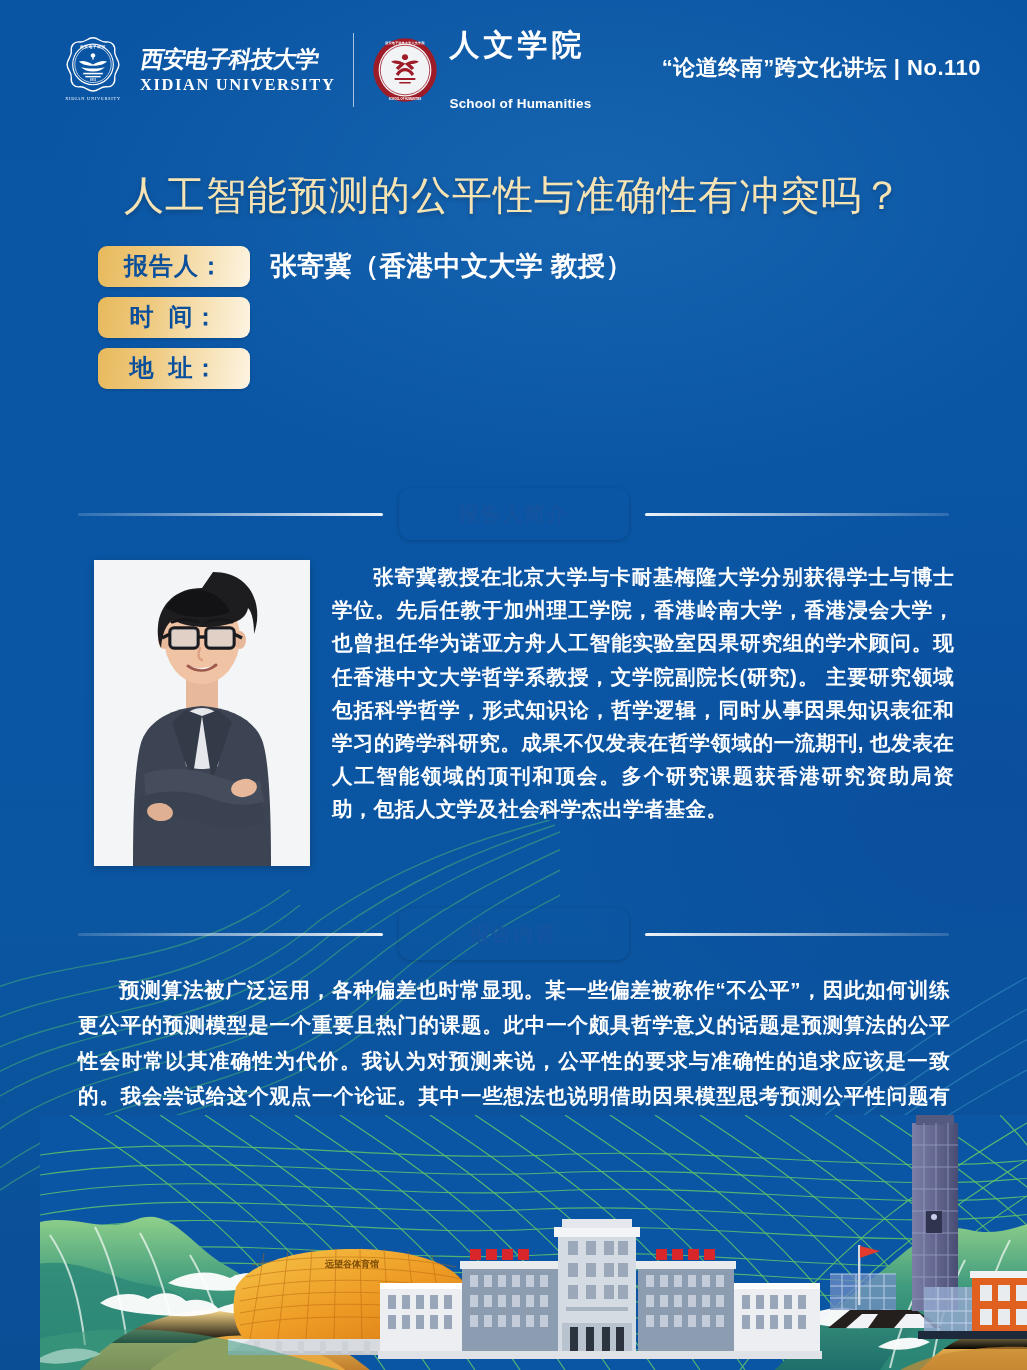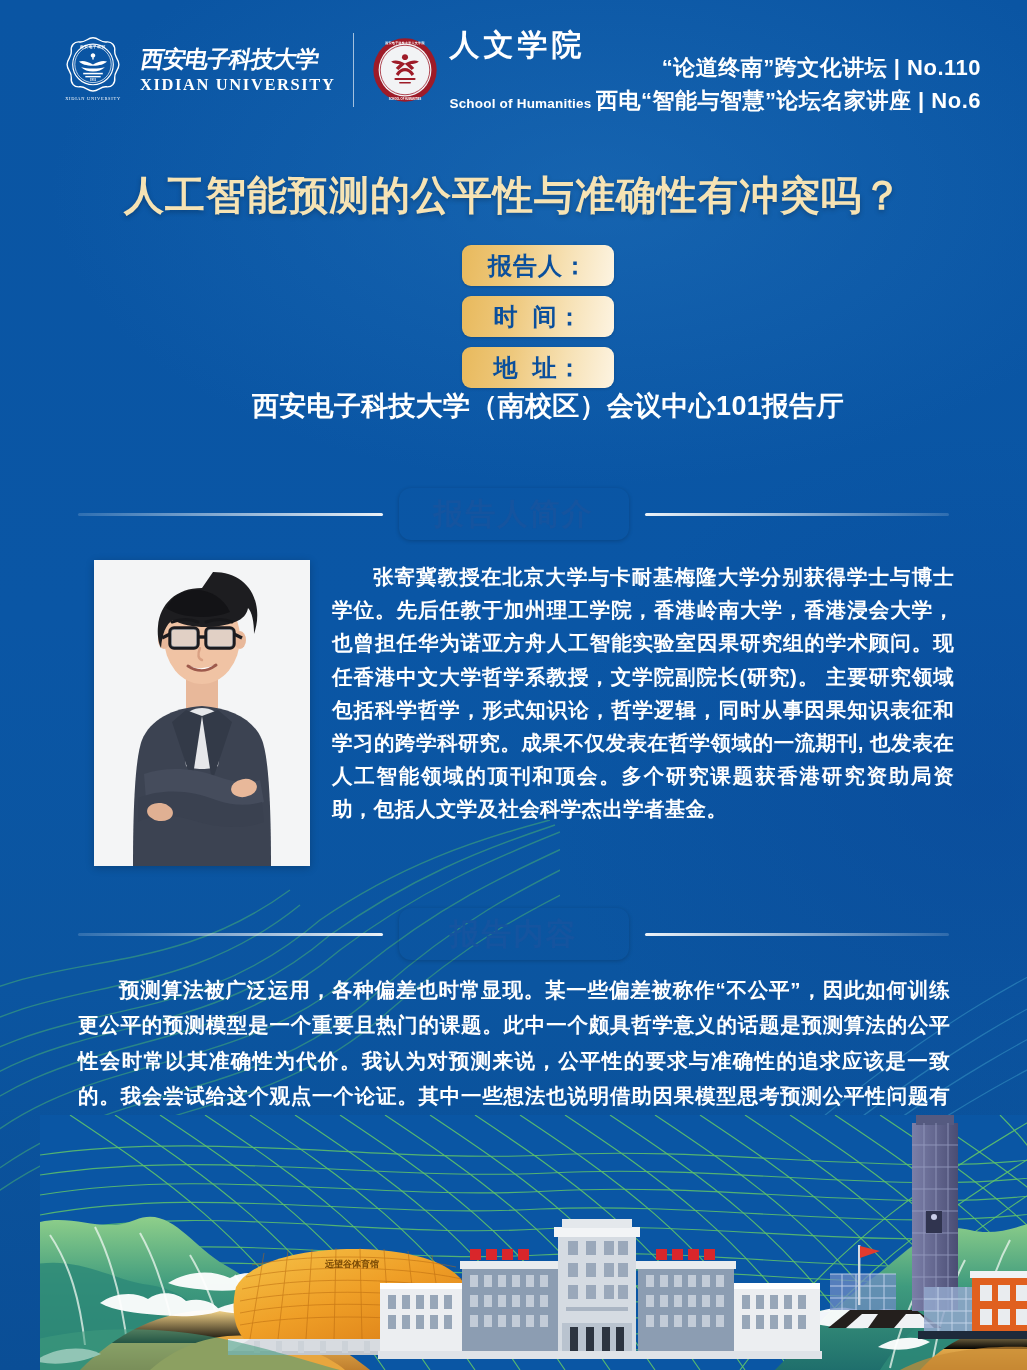--- a/index.html
+++ b/index.html
@@ -37,45 +37,45 @@
   .sh-text{margin-left:11px;display:flex;flex-direction:column;gap:33px;}
   .sh-cn{color:#fff;font-size:30px;font-weight:bold;letter-spacing:4px;line-height:1.05;white-space:nowrap;}
   .sh-en{color:#fff;font-size:13.5px;font-weight:bold;letter-spacing:.2px;margin-top:3px;white-space:nowrap;}
 
   .hdr-right{position:absolute;right:46px;top:51px;text-align:right;}
   .hdr-right .line{color:#ffffff;font-weight:bold;font-size:22px;letter-spacing:.5px;
                    line-height:1.5;white-space:nowrap;}
 
   
   .title{position:absolute;left:0;top:168px;width:1027px;text-align:center;
-         color:#f6e3b4;font-size:40px;font-weight:bold;letter-spacing:1px;
+         color:#f6e3b4;font-size:40px;font-weight:normal;letter-spacing:1px;
          text-shadow:0 2px 5px rgba(0,0,0,.25);}
 
   
   .info{position:absolute;left:98px;top:245px;width:880px;}
-  .info-row{display:flex;align-items:center;height:42px;margin-bottom:9px;flex-direction:column;}
+  .info-row{display:flex;align-items:center;height:42px;margin-bottom:9px;}
   .pill{
     width:152px;height:41px;border-radius:9px;flex:none;
     background:linear-gradient(100deg,#e8b95c 0%,#eec87c 32%,#f6e0b2 66%,#fdf4e2 100%);
     color:#0a4f9c;font-size:24px;font-weight:bold;
     display:flex;align-items:center;justify-content:center;letter-spacing:1px;
     box-shadow:0 1px 3px rgba(0,0,0,.18);
   }
   .pill.spaced{letter-spacing:1px;}
   .pill.spaced .sp{display:inline-block;width:14px;}
   .info-val{margin-left:20px;color:#ffffff;font-size:27px;font-weight:bold;white-space:nowrap;letter-spacing:.3px;}
 
   
   .sec{position:absolute;left:78px;width:871px;height:52px;display:flex;align-items:center;}
   .sec .rule{flex:1;height:3px;background:linear-gradient(90deg,rgba(255,255,255,.15),rgba(255,255,255,.92));border-radius:2px;}
   .sec .rule.r{background:linear-gradient(90deg,rgba(255,255,255,.92),rgba(255,255,255,.15));}
   .sec .tag{
     margin:0 16px;padding:0 30px;height:52px;min-width:170px;border-radius:12px;
     background:linear-gradient(105deg,#edc membrane 0%,#f3d79c 0%,#f7e3ba 45%,#fdf6e7 100%);
-    color:#15549f;font-size:30px;font-weight:bold;letter-spacing:2px;
+    color:#15549f;font-size:20px;font-weight:bold;letter-spacing:2px;
     display:flex;align-items:center;justify-content:center;white-space:nowrap;
     box-shadow:0 1px 4px rgba(0,0,0,.2);
   }
 
   
   .bio{position:absolute;left:94px;top:560px;width:860px;display:flex;}
   .photo{
     width:216px;height:306px;flex:none;background:#f3f4f6;overflow:hidden;position:relative;
     box-shadow:0 2px 8px rgba(0,0,0,.22);
   }
@@ -179,44 +179,43 @@
         </svg>
         <div class="sh-text">
           <div class="sh-cn">人文学院</div>
           <div class="sh-en">School of Humanities</div>
         </div>
       </div>
     </div>
 
     <div class="hdr-right">
       <div class="line">“论道终南”跨文化讲坛 | No.110</div>
-      <div class="line">西电“智能与智慧”论坛名家讲座 | No.6</div>
     </div>
   </div>
 
   <div class="title">人工智能预测的公平性与准确性有冲突吗？</div>
 
   <div class="info">
     <div class="info-row">
       <div class="pill">报告人：</div>
+      <div class="info-val">张寄冀（香港中文大学  教授）</div>
     </div>
     <div class="info-row">
       <div class="pill spaced">
         <span>时</span>
         <span class="sp"></span>
         <span>间：</span>
       </div>
     </div>
     <div class="info-row">
       <div class="pill spaced">
         <span>地</span>
         <span class="sp"></span>
         <span>址：</span>
       </div>
-      <div class="info-val">西安电子科技大学（南校区）会议中心101报告厅</div>
     </div>
   </div>
 
   <div class="sec" style="top:488px">
     <div class="rule"></div>
     <div class="tag">报告人简介</div>
     <div class="rule r"></div>
   </div>
 
   <div class="bio">

